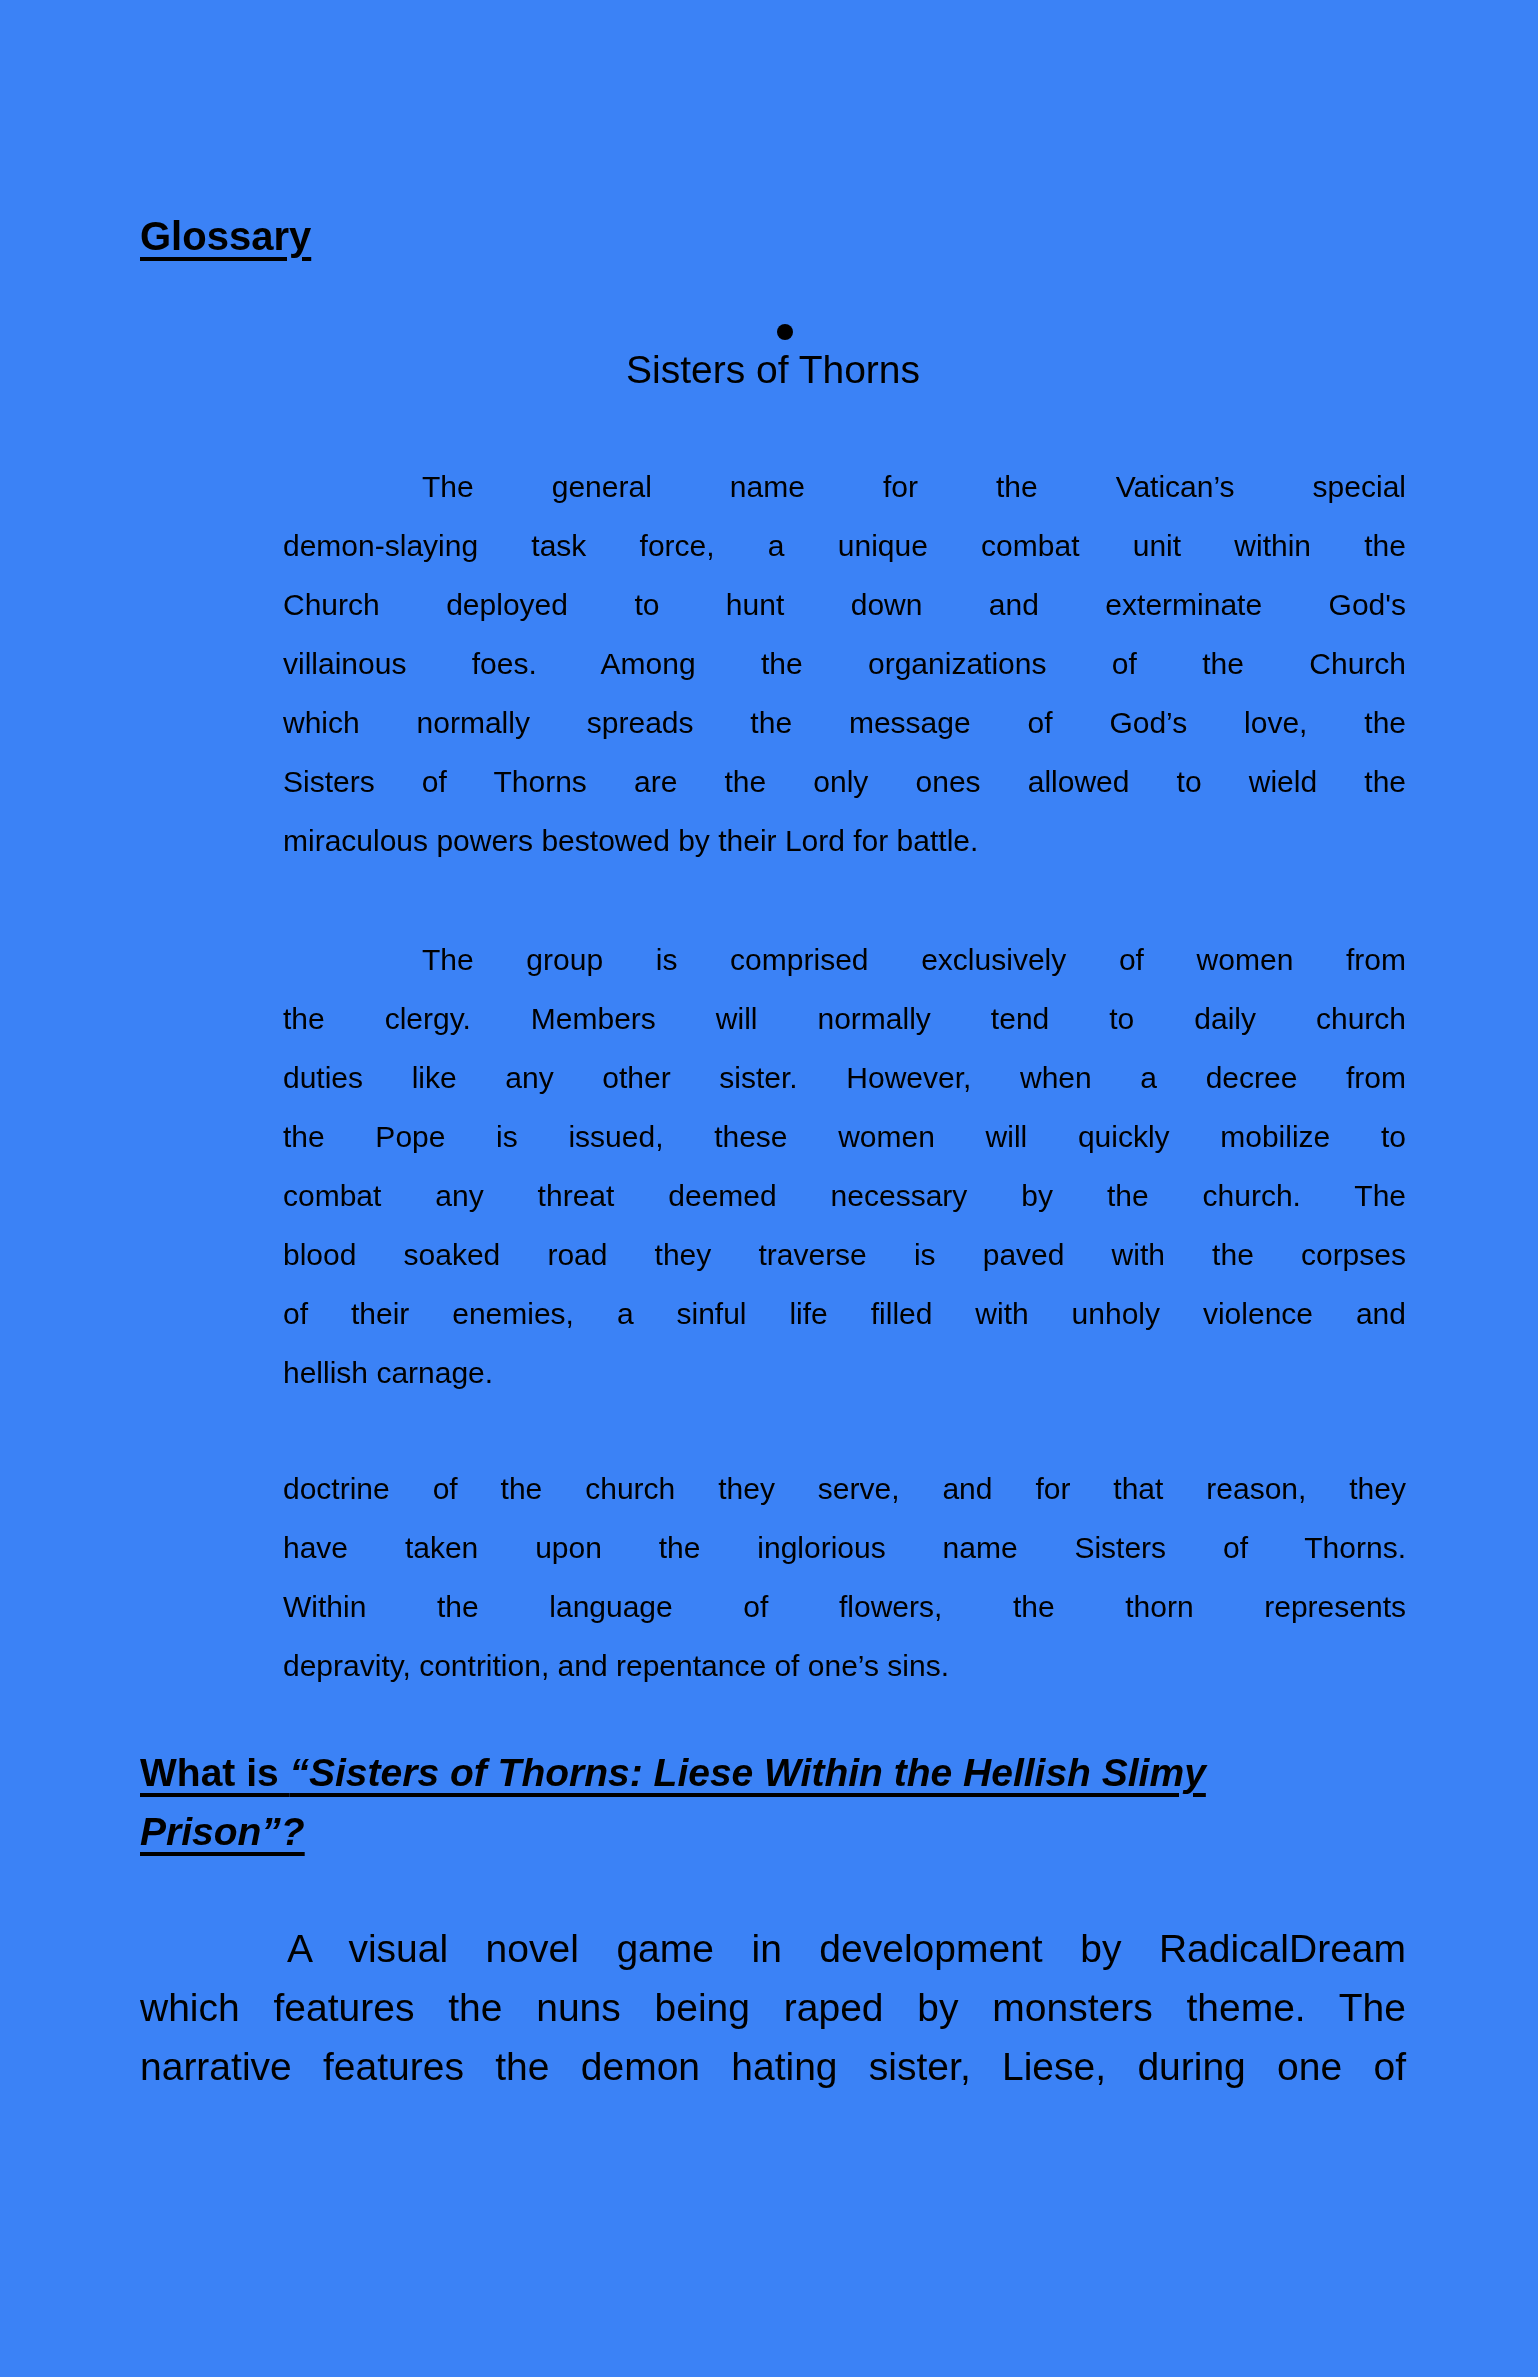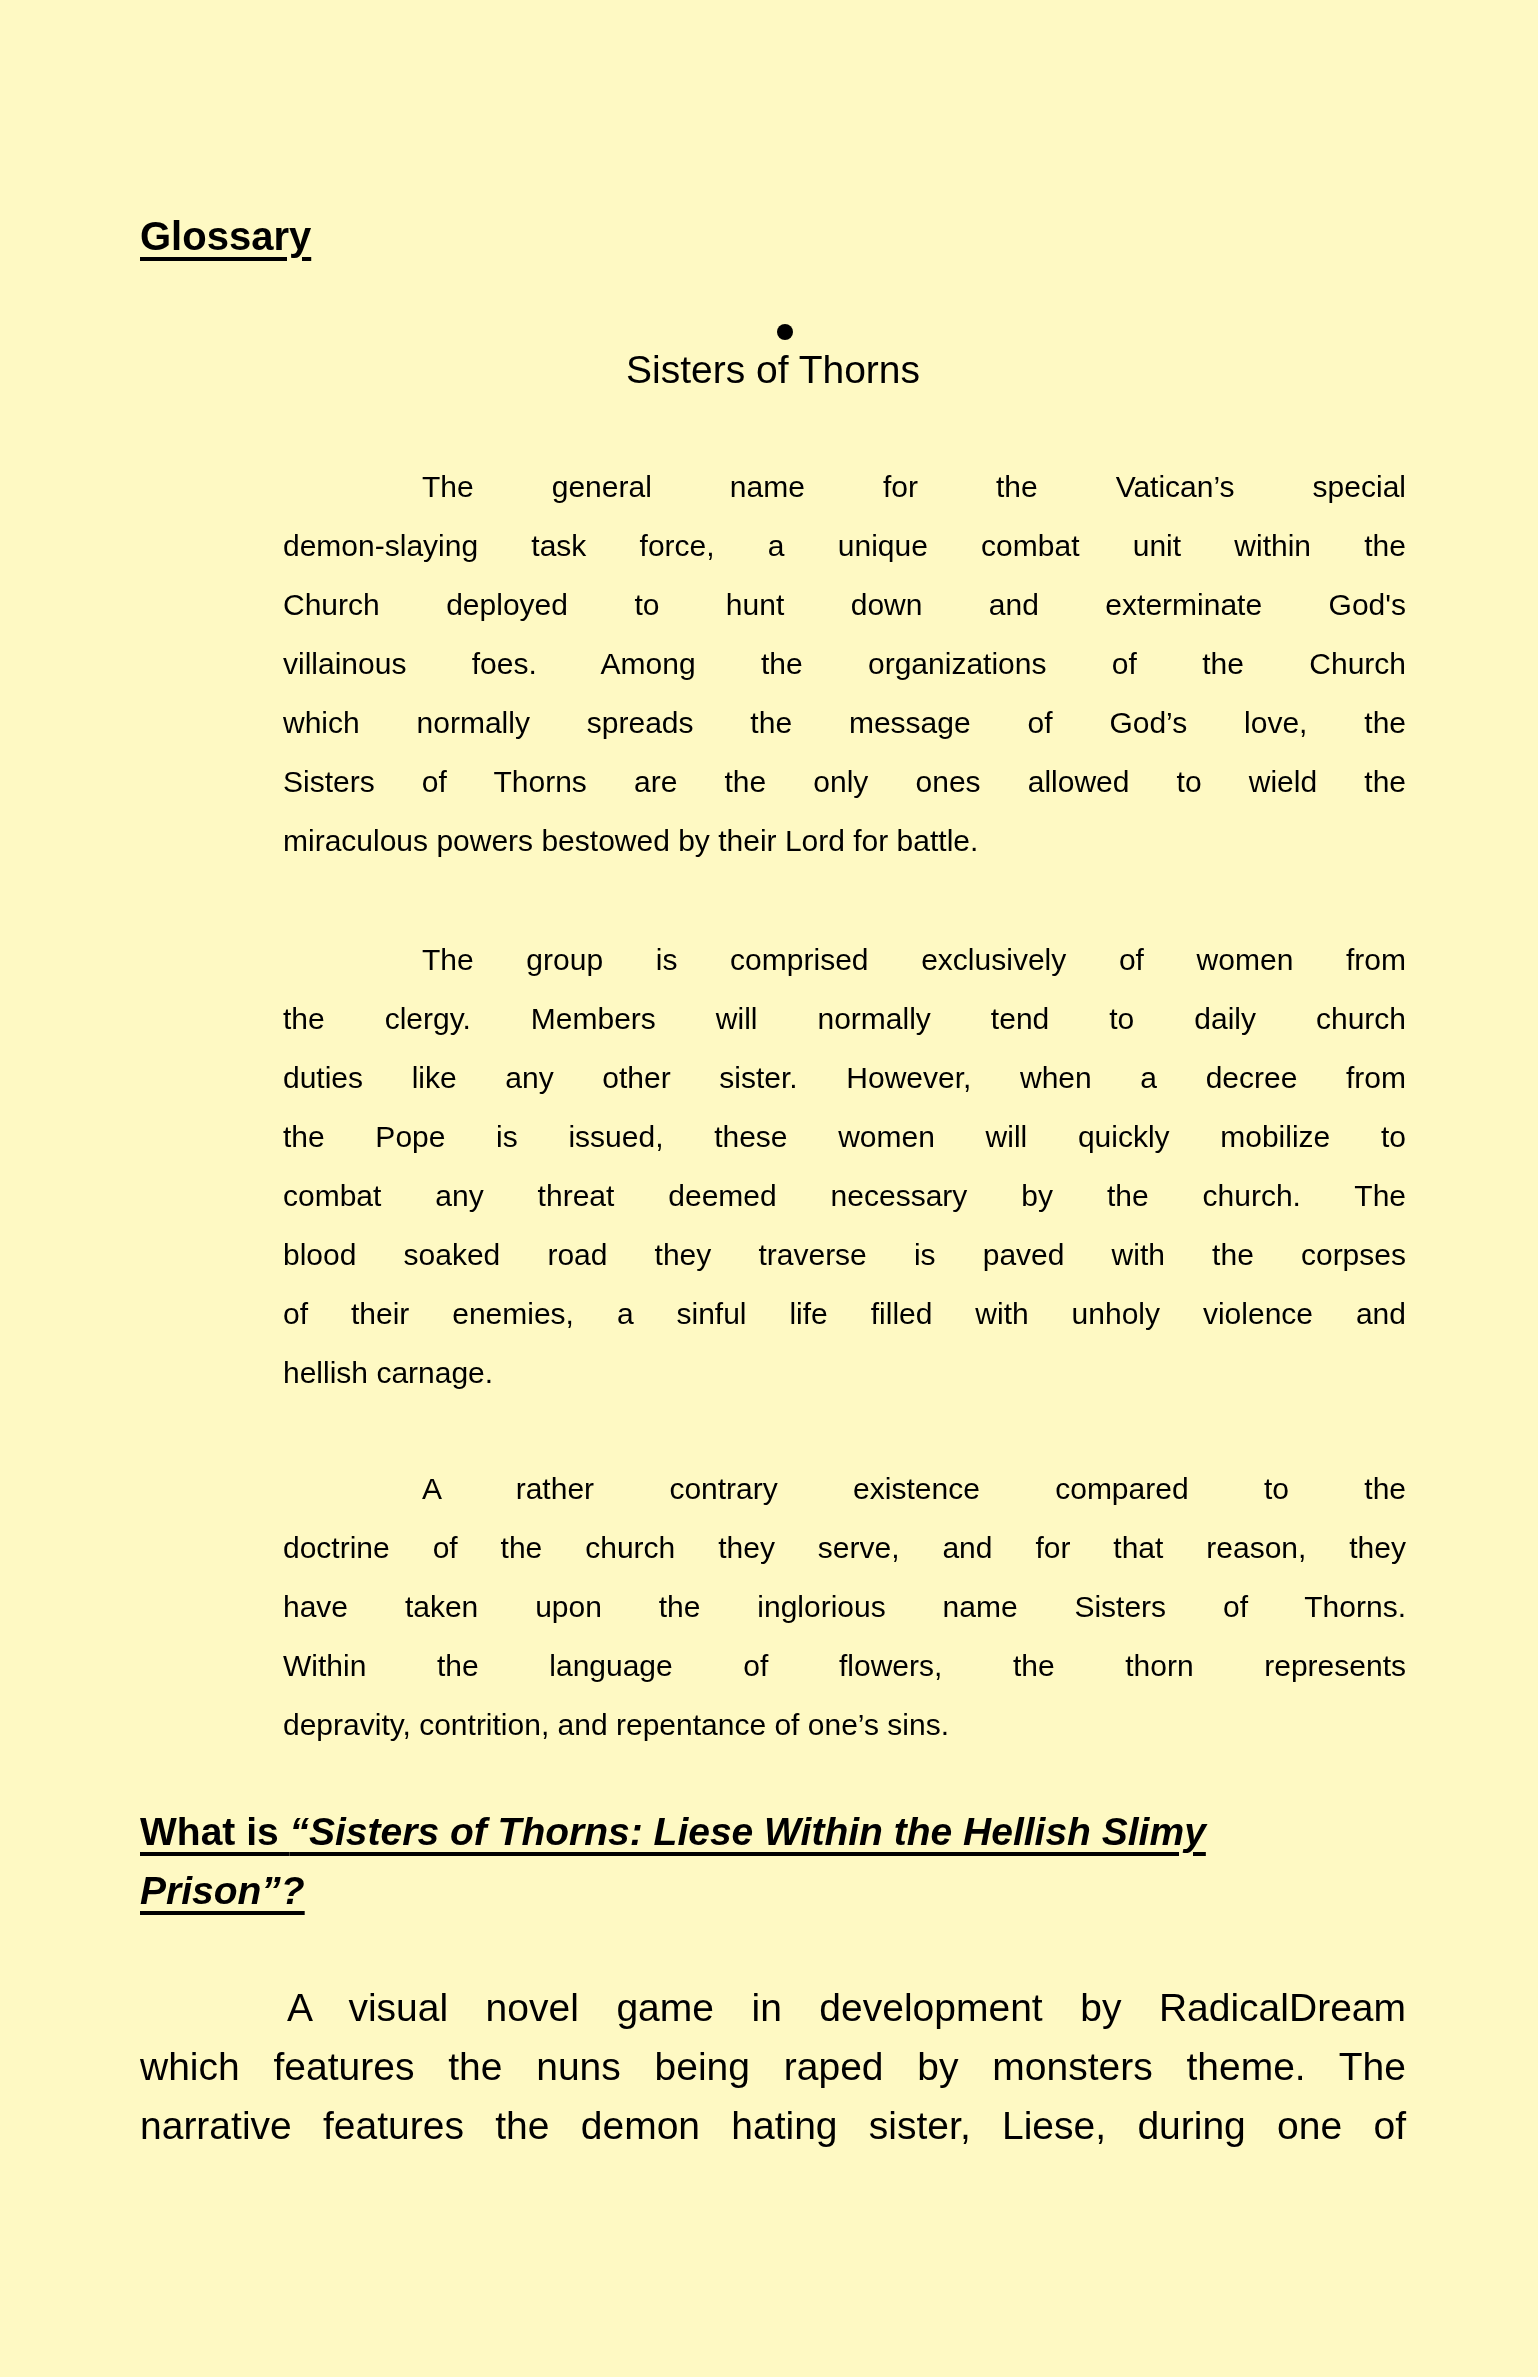--- a/index.html
+++ b/index.html
@@ -1,20 +1,20 @@
 <!DOCTYPE html>
 <html style="font-size:15px"><head>
 <meta charset="utf-8">
 <style>
   html, body { margin: 0; padding: 0; background: #ffffff; }
   .page {
     position: relative;
     width: 1538px;
     height: 2377px;
-    background: #fef9c3;
+    background: #3b82f6;
     color: #000000;
     font-family: "Liberation Sans", sans-serif;
     overflow: hidden;
   }
   .content { padding: 0 132px 0 140px; }
 
   .h1 {
     margin-top: 207px;
     font-size: 40px;
     font-weight: bold;
@@ -107,21 +107,20 @@
         <div class="line">the clergy. Members will normally tend to daily church</div>
         <div class="line">duties like any other sister. However, when a decree from</div>
         <div class="line">the Pope is issued, these women will quickly mobilize to</div>
         <div class="line">combat any threat deemed necessary by the church. The</div>
         <div class="line">blood soaked road they traverse is paved with the corpses</div>
         <div class="line">of their enemies, a sinful life filled with unholy violence and</div>
         <div class="line last">hellish carnage.</div>
       </div>
 
     <div class="para p3">
-        <div class="line first">A rather contrary existence compared to the</div>
         <div class="line">doctrine of the church they serve, and for that reason, they</div>
         <div class="line">have taken upon the inglorious name Sisters of Thorns.</div>
         <div class="line">Within the language of flowers, the thorn represents</div>
         <div class="line last">depravity, contrition, and repentance of one’s sins.</div>
       </div>
 
     <div class="h2">
       <div><span class="underlined"><span>What is </span><span class="italic">“Sisters of Thorns: Liese Within the Hellish Slimy</span></span></div>
       <div><span class="underlined italic">Prison”?</span></div>
     </div>

